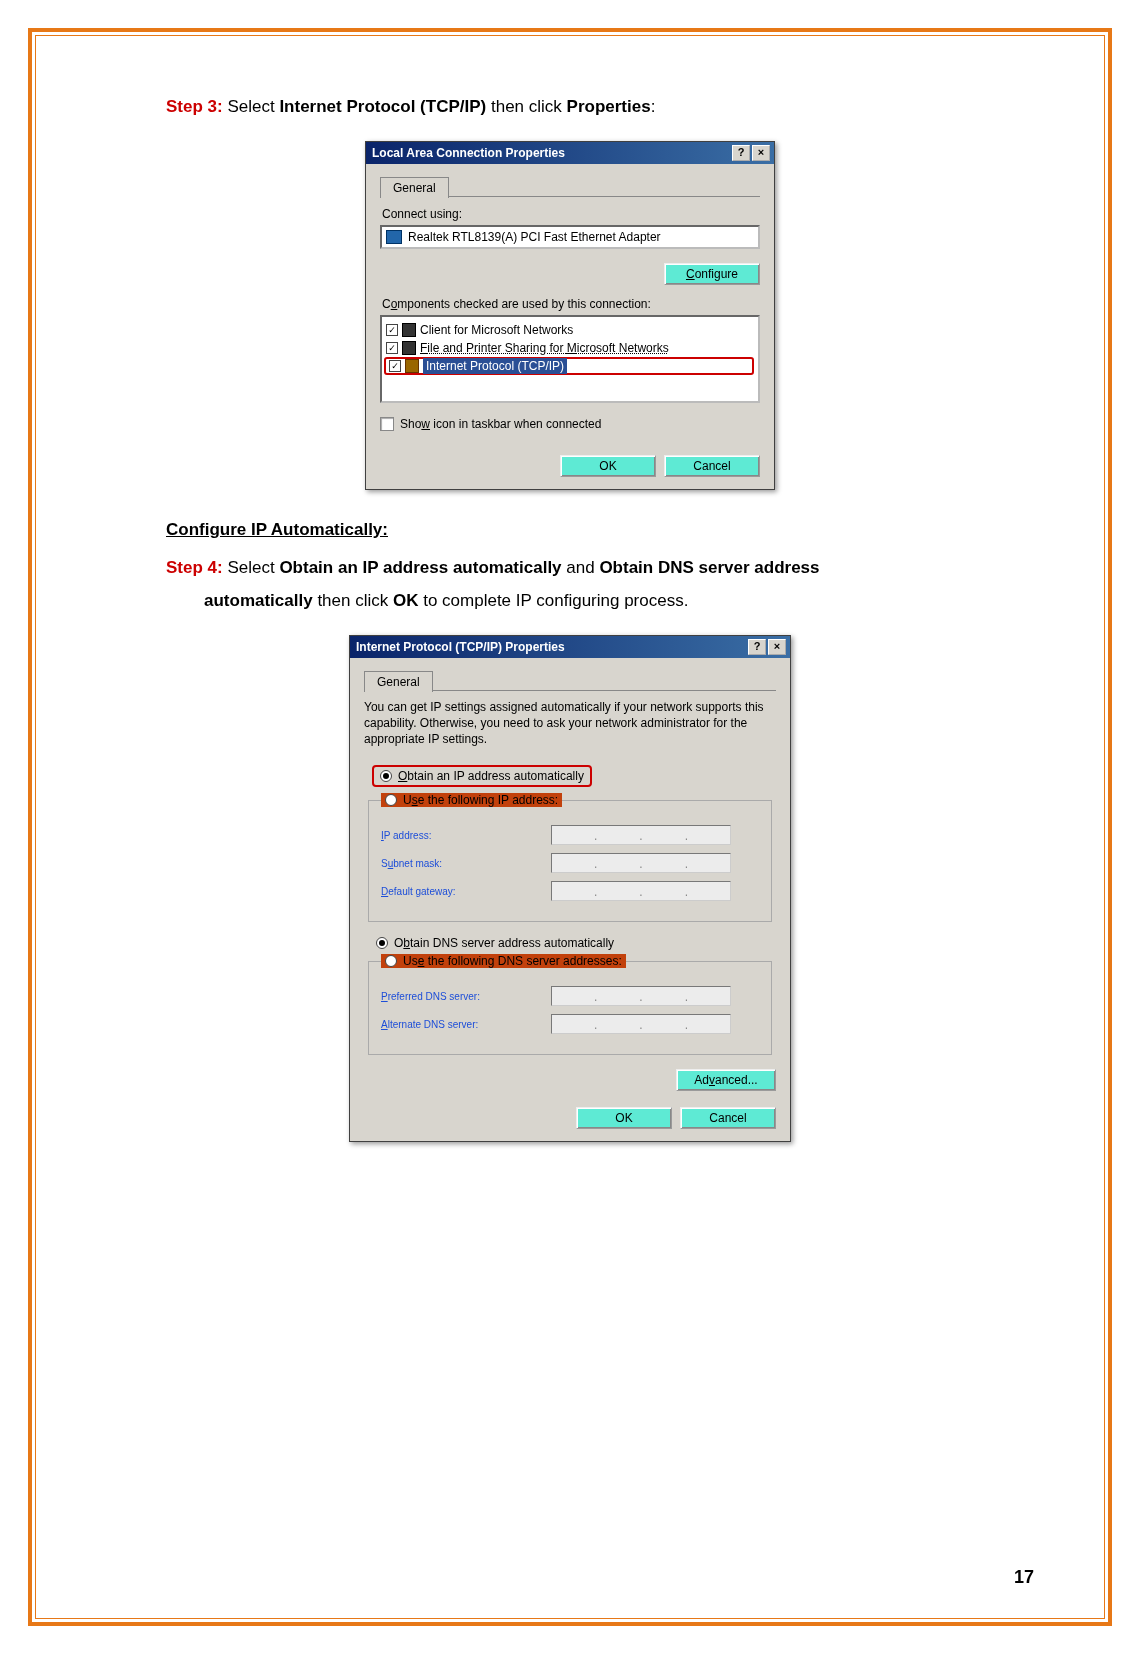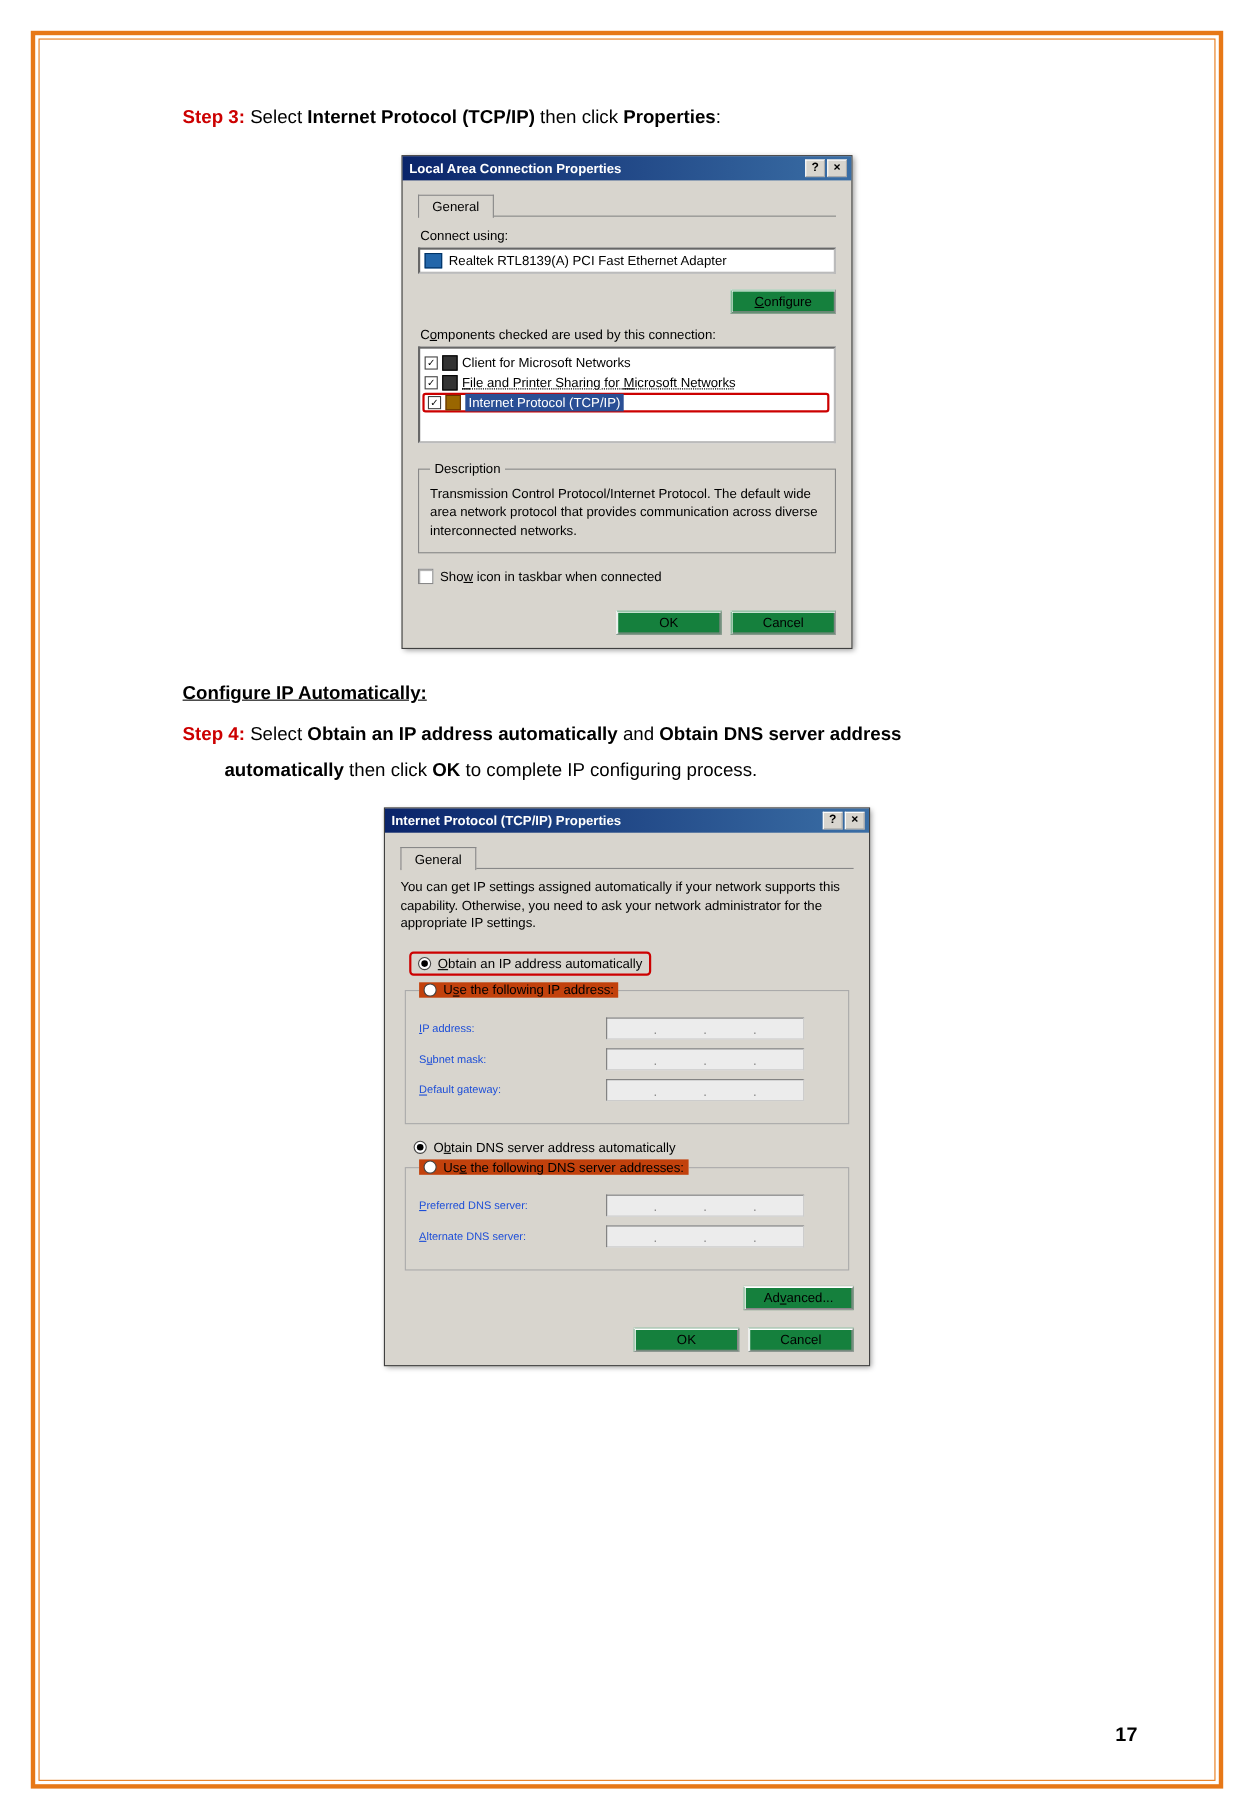--- a/index.html
+++ b/index.html
@@ -93,21 +93,21 @@
     padding: 0 4px;
     gap: 6px;
   }
   .nic-icon {
     width: 16px; height: 14px;
     background: #2266aa;
     border: 1px solid #003366;
     display: inline-block;
   }
   .btn {
-    background: #15803d;
+    background: #5eead4;
     border: 1px outset #eee;
     padding: 3px 0;
     font-size: 12px;
     width: 96px;
     text-align: center;
     box-shadow: inset 1px 1px 0 #fff, inset -1px -1px 0 #888;
     cursor: default;
   }
   .btn-row { display: flex; gap: 10px; justify-content: flex-end; }
   .btn-row-3 { display: flex; gap: 12px; justify-content: space-between; margin-top: 12px; }
@@ -218,24 +218,20 @@
             <span class="dotted"><span class="und">F</span>ile and Printer Sharing for <span class="und">M</span>icrosoft Networks</span>
           </div>
           <div class="list-item selected-item">
             <span class="cb">✓</span>
             <span class="list-icon ip"></span>
             <span class="sel-hl">Internet Protocol (TCP/IP)</span>
           </div>
         </div>
 
 
-        <fieldset class="desc">
-          <legend>Description</legend>
-          <div style="font-size:12px; line-height:1.35;">Transmission Control Protocol/Internet Protocol. The default wide area network protocol that provides communication across diverse interconnected networks.</div>
-        </fieldset>
 
         <div class="chk-row">
           <span class="chk-box"></span>
           <span>Sho<span class="und">w</span> icon in taskbar when connected</span>
         </div>
 
         <div class="dlg-footer">
           <div class="btn">OK</div>
           <div class="btn">Cancel</div>
         </div>

